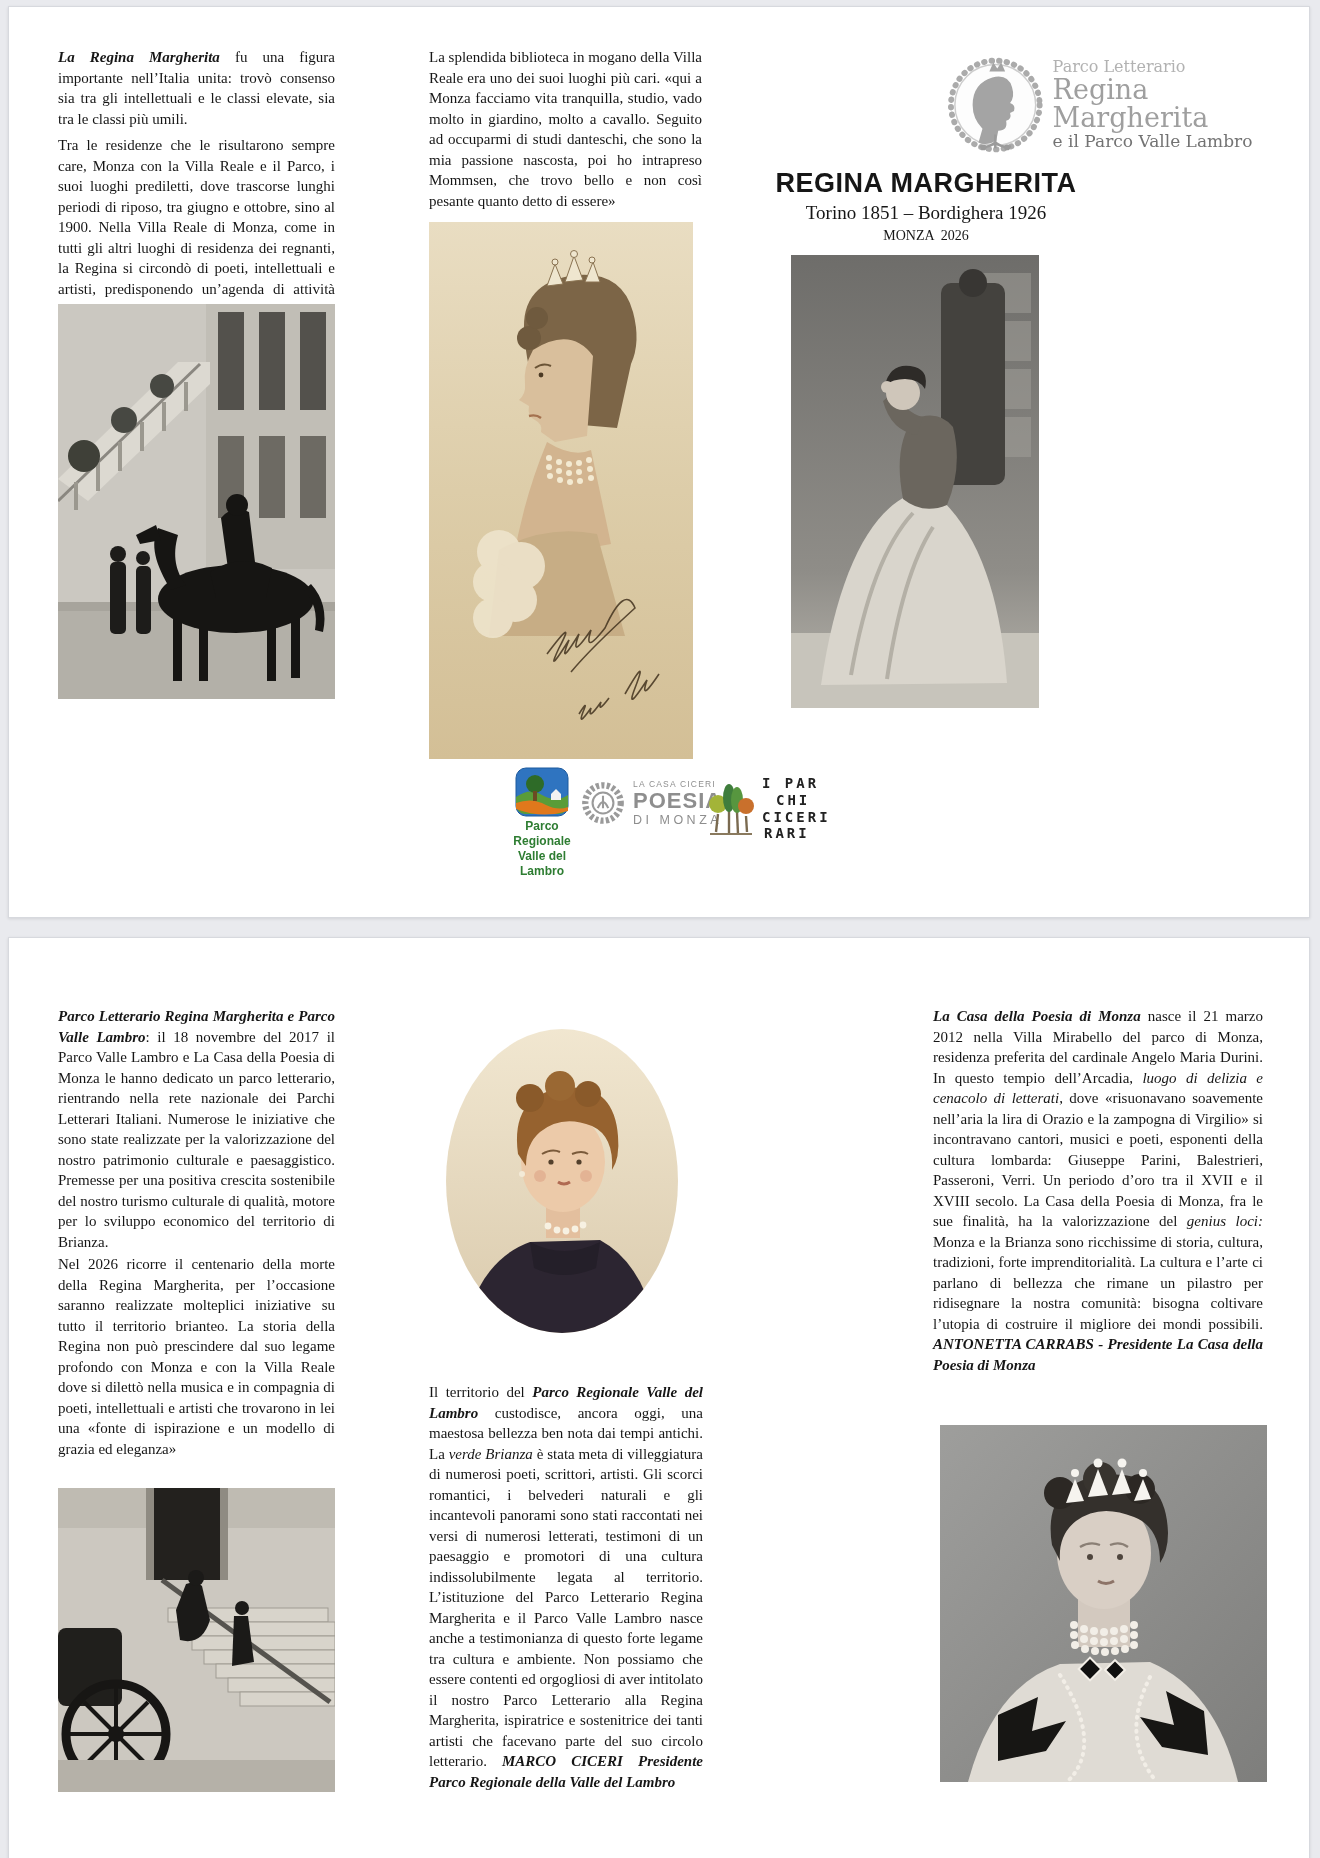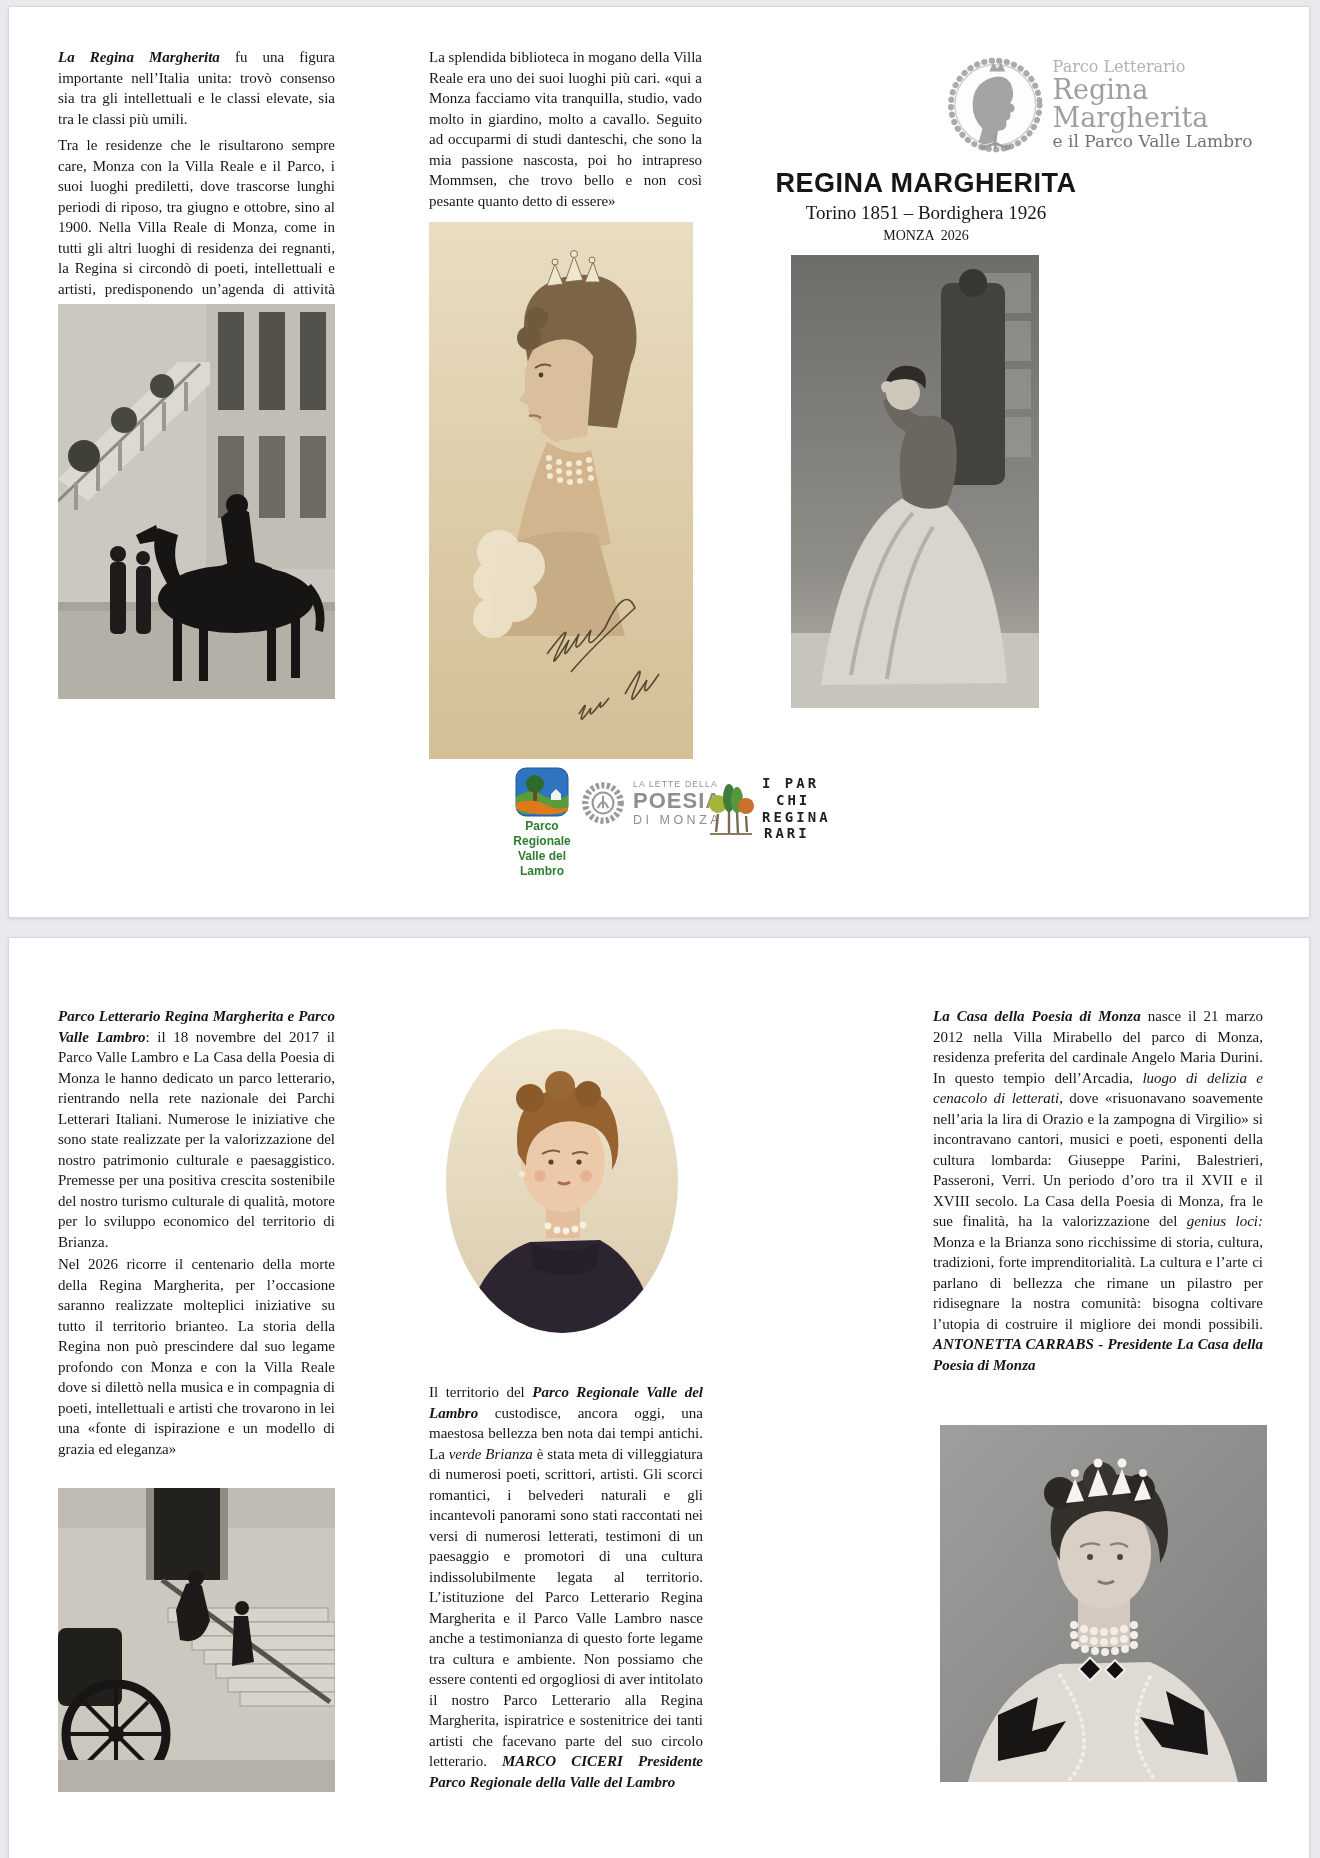--- a/index.html
+++ b/index.html
@@ -188,21 +188,21 @@
     </div>
   </div>
 
   <div class="abs poesia" style="left:570px;top:772px;">
     <svg width="48" height="48" viewBox="0 0 46 46">
       <circle cx="23" cy="23" r="17" fill="none" stroke="#9a9a9a" stroke-width="6" stroke-dasharray="3 2.2"></circle>
       <circle cx="23" cy="23" r="10" fill="none" stroke="#9a9a9a" stroke-width="2"></circle>
       <path d="M18,28 q5,-12 10,0 M23,16 v12" stroke="#9a9a9a" stroke-width="2" fill="none"></path>
     </svg>
     <div class="poesia-txt">
-      <div class="poesia-l1">LA LETTE DELLA</div>
+      <div class="poesia-l1">LA CASA CICERI</div>
       <div class="poesia-l2">POESIA</div>
       <div class="poesia-l3">DI MONZA</div>
     </div>
   </div>
 
   <div class="abs parchi" style="left:699px;top:768px;">
     <svg width="46" height="58" viewBox="0 0 46 58">
       <g stroke="#7a6a50" stroke-width="2.4">
         <line x1="10" y1="34" x2="8" y2="52"></line>
           <line x1="21" y1="30" x2="21" y2="54"></line>
@@ -211,21 +211,21 @@
       </g>
       <circle cx="10" cy="24" r="9" fill="#a3b438"></circle>
       <ellipse cx="21" cy="18" rx="6" ry="14" fill="#3f7d3c"></ellipse>
       <ellipse cx="29" cy="20" rx="6" ry="13" fill="#57963f"></ellipse>
       <circle cx="38" cy="26" r="8" fill="#c9702c"></circle>
       <path d="M2,54 h42" stroke="#8a7a5e" stroke-width="2"></path>
     </svg>
     <div class="parchi-txt">
       <div>I PAR</div>
       <div>CHI</div>
-      <div>REGINA</div>
+      <div>CICERI</div>
       <div>RARI</div>
     </div>
   </div>
 
   <div class="abs cameo-wrap" style="left:937px;top:48px;">
     <svg width="100" height="100" viewBox="0 0 100 100">
       <circle cx="50" cy="50" r="41" fill="#fdfdfd" stroke="#cdcdcd" stroke-width="1.5"></circle>
       <circle cx="50" cy="50" r="45" fill="none" stroke="#ababab" stroke-width="6" stroke-dasharray="0.5 7.2" stroke-linecap="round"></circle>
       <path d="M47,22 q16,-4 20,10 q3,10 -2,16 q6,2 4,8 l-4,2 q2,6 -4,8 q2,10 -8,10 l-2,10 q-10,6 -18,2 l4,-14 q-10,-10 -10,-24 q0,-22 20,-28 Z" fill="#a4a4a4"></path>
       <path d="M44,16 l4,-9 l4,6 l4,-6 l4,9 Z" fill="#a4a4a4"></path>

